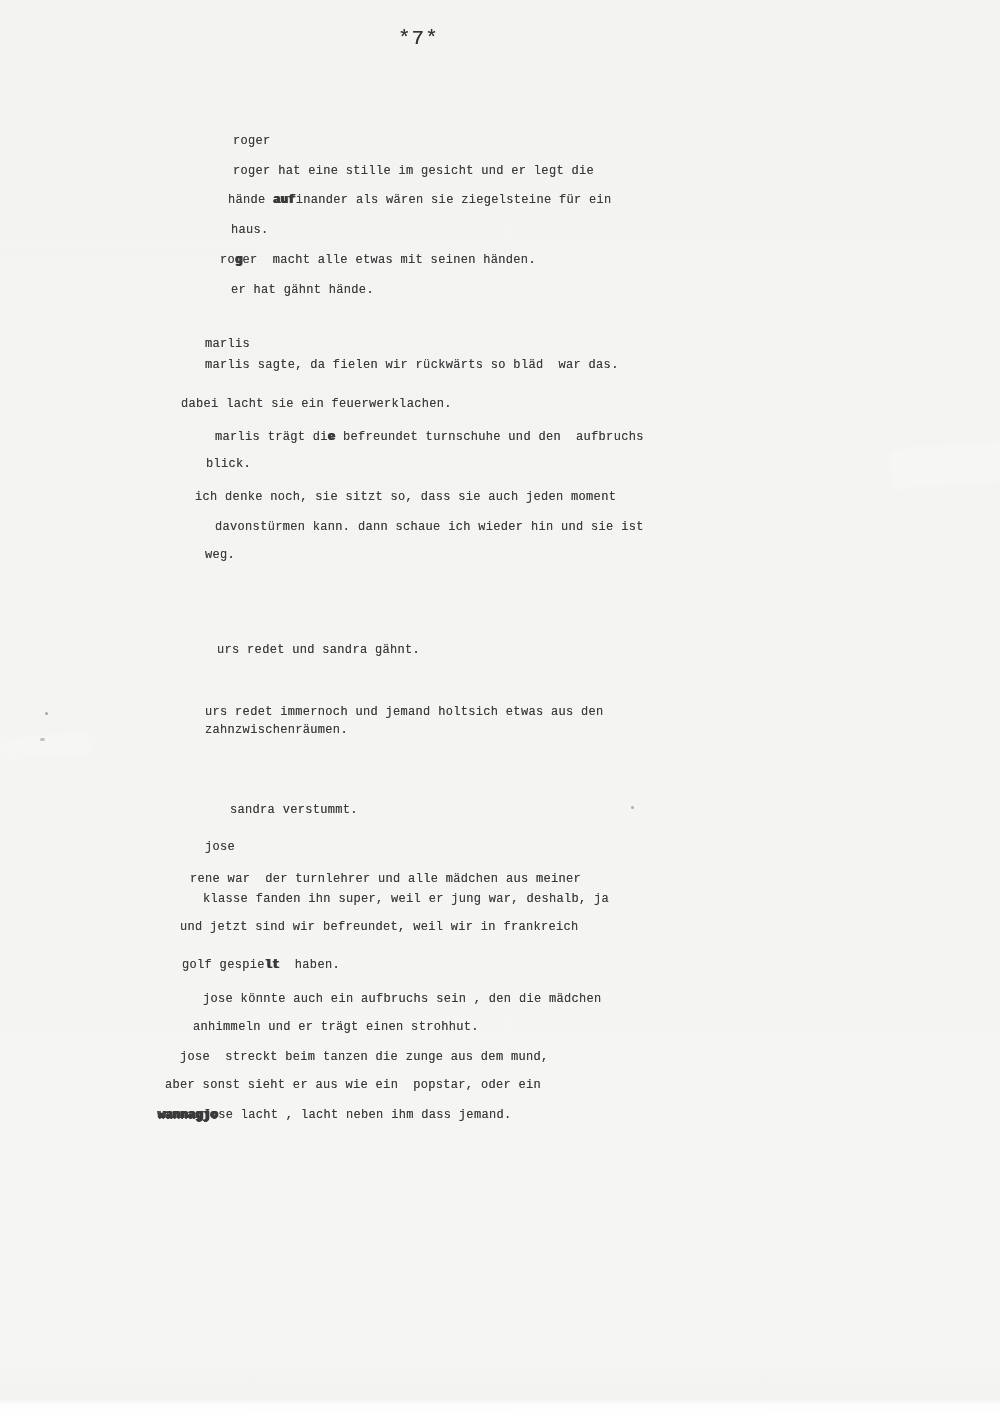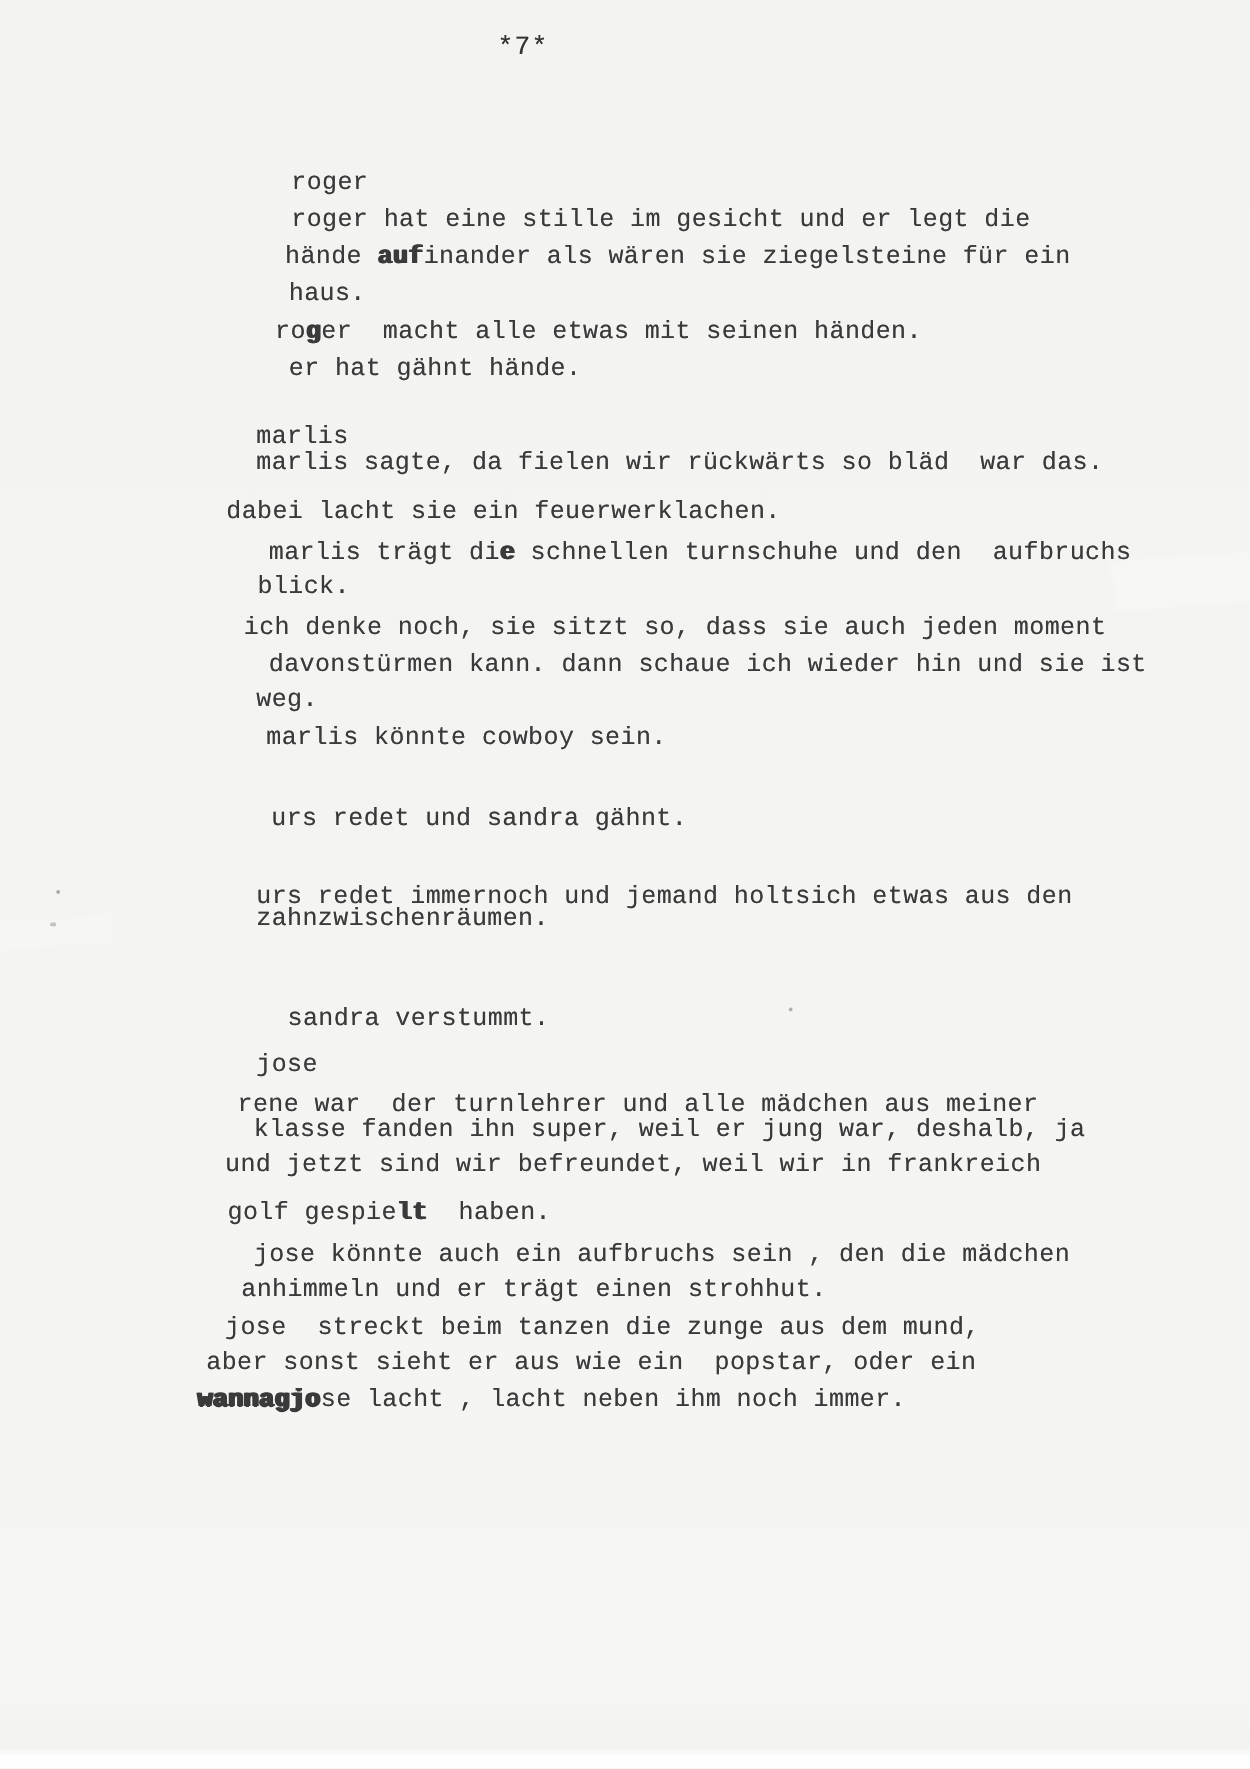--- a/index.html
+++ b/index.html
@@ -8,21 +8,21 @@
     position:relative;
     width:1000px;height:1415px;
     margin:0;
     background:linear-gradient(180deg,#f3f3f1 0%,#f4f4f2 55%,#f5f5f3 96%,#f2f2f0 98.8%,#fdfdfd 99.3%,#ffffff 100%);
     overflow:hidden;
     font-family:"Liberation Mono","DejaVu Sans Mono",monospace;
   }
   .line{
     position:absolute;
     white-space:pre;
-    font-size:20px;
+    font-size:12px;
     line-height:1.15;
     letter-spacing:0.32px;
     color:#3a3a3a;
     text-shadow:0 0 0.5px rgba(45,45,45,0.55);
   }
   .pgnum{
     position:absolute;
     left:398px;top:27px;
     font-size:21px;
     letter-spacing:1px;
@@ -60,44 +60,43 @@
   <div class="line" style="left:233px;top:135px">roger</div>
   <div class="line" style="left:233px;top:165px">roger hat eine stille im gesicht und er legt die</div>
   <div class="line" style="left:228px;top:194px"><span>hände </span><span class="ot">auf</span><span>inander als wären sie ziegelsteine für ein</span></div>
   <div class="line" style="left:231px;top:224px">haus.</div>
   <div class="line" style="left:220px;top:254px"><span>ro</span><span class="ot">g</span><span>er  macht alle etwas mit seinen händen.</span></div>
   <div class="line" style="left:231px;top:284px">er hat gähnt hände.</div>
 
   <div class="line" style="left:205px;top:338px">marlis</div>
   <div class="line" style="left:205px;top:359px">marlis sagte, da fielen wir rückwärts so bläd  war das.</div>
   <div class="line" style="left:181px;top:398px">dabei lacht sie ein feuerwerklachen.</div>
-  <div class="line" style="left:215px;top:431px"><span>marlis trägt di</span><span class="ot">e</span><span> schnellen turnschuhe und den  aufbruchs</span></div>
+  <div class="line" style="left:215px;top:431px"><span>marlis trägt di</span><span class="ot">e</span><span> befreundet turnschuhe und den  aufbruchs</span></div>
   <div class="line" style="left:206px;top:458px">blick.</div>
   <div class="line" style="left:195px;top:491px">ich denke noch, sie sitzt so, dass sie auch jeden moment</div>
   <div class="line" style="left:215px;top:521px">davonstürmen kann. dann schaue ich wieder hin und sie ist</div>
   <div class="line" style="left:205px;top:549px">weg.</div>
-  <div class="line" style="left:213px;top:579px">marlis könnte cowboy sein.</div>
 
   <div class="line" style="left:217px;top:644px">urs redet und sandra gähnt.</div>
 
   <div class="line" style="left:205px;top:706px">urs redet immernoch und jemand holtsich etwas aus den</div>
   <div class="line" style="left:205px;top:724px">zahnzwischenräumen.</div>
 
   <div class="line" style="left:230px;top:804px">sandra verstummt.</div>
 
   <div class="line" style="left:205px;top:841px">jose</div>
   <div class="line" style="left:203px;top:893px">klasse fanden ihn super, weil er jung war, deshalb, ja</div>
   <div class="line" style="left:190px;top:873px">rene war  der turnlehrer und alle mädchen aus meiner</div>
   <div class="line" style="left:180px;top:921px">und jetzt sind wir befreundet, weil wir in frankreich</div>
   <div class="line" style="left:182px;top:959px"><span>golf gespie</span><span class="ot">lt</span><span>  haben.</span></div>
   <div class="line" style="left:203px;top:993px">jose könnte auch ein aufbruchs sein , den die mädchen</div>
   <div class="line" style="left:193px;top:1021px">anhimmeln und er trägt einen strohhut.</div>
   <div class="line" style="left:180px;top:1051px">jose  streckt beim tanzen die zunge aus dem mund,</div>
   <div class="line" style="left:165px;top:1079px">aber sonst sieht er aus wie ein  popstar, oder ein</div>
-  <div class="line" style="left:158px;top:1109px"><span class="ot2">wannagjo</span><span>se lacht , lacht neben ihm noch immer.</span></div>
+  <div class="line" style="left:158px;top:1109px"><span class="ot2">wannagjo</span><span>se lacht , lacht neben ihm dass jemand.</span></div>
 
   <div class="speck" style="left:45px;top:712px;width:3px;height:3px;opacity:0.55"></div>
   <div class="speck" style="left:40px;top:738px;width:5px;height:3px;opacity:0.45;border-radius:2px"></div>
   <div class="speck" style="left:631px;top:806px;width:3px;height:3px;opacity:0.5"></div>
   <div class="crease" style="left:890px;top:445px;width:120px;height:40px;opacity:0.5"></div>
   <div class="crease" style="left:0px;top:735px;width:90px;height:22px;opacity:0.35"></div>
 
 </div>
 
 </body></html>

